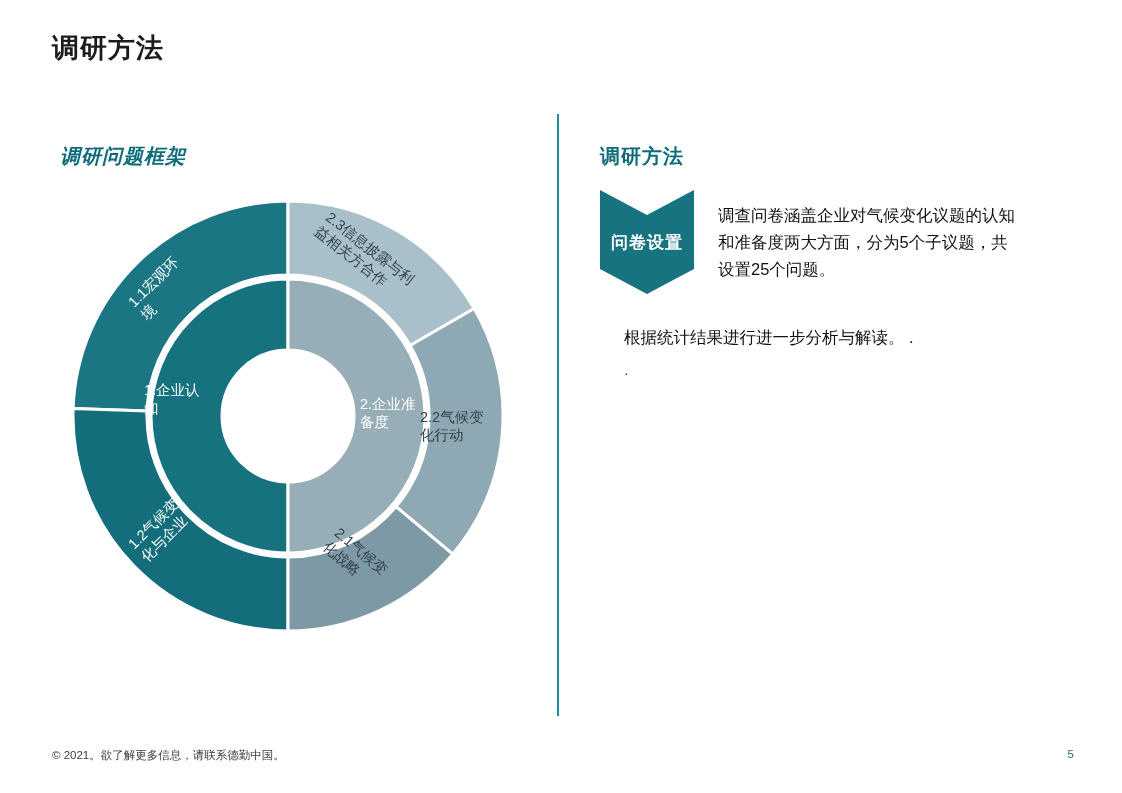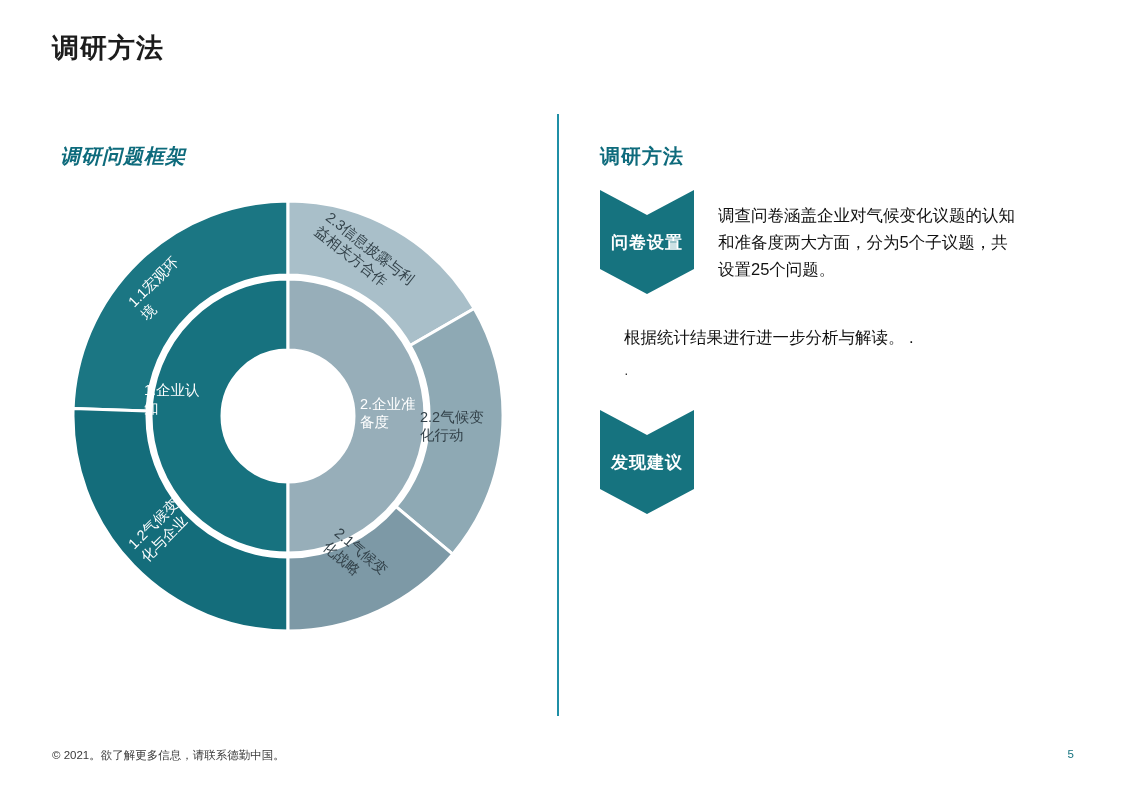--- a/index.html
+++ b/index.html
@@ -157,23 +157,20 @@
 
 
     <div class="step-row">
       <div class="step-desc-wrap">
         <div class="step-desc">根据统计结果进行进一步分析与解读。 .</div>
         <div class="step-note">·</div>
       </div>
     </div>
 
     <div class="step-row">
-      <div class="chevron">
-        <span class="chevron-label">发现建议</span>
-      </div>
     </div>
 
   </div>
 
   <div class="footer-copyright">© 2021。欲了解更多信息，请联系德勤中国。</div>
   <div class="page-number">5</div>
 
 </div>
 
 </body></html>

